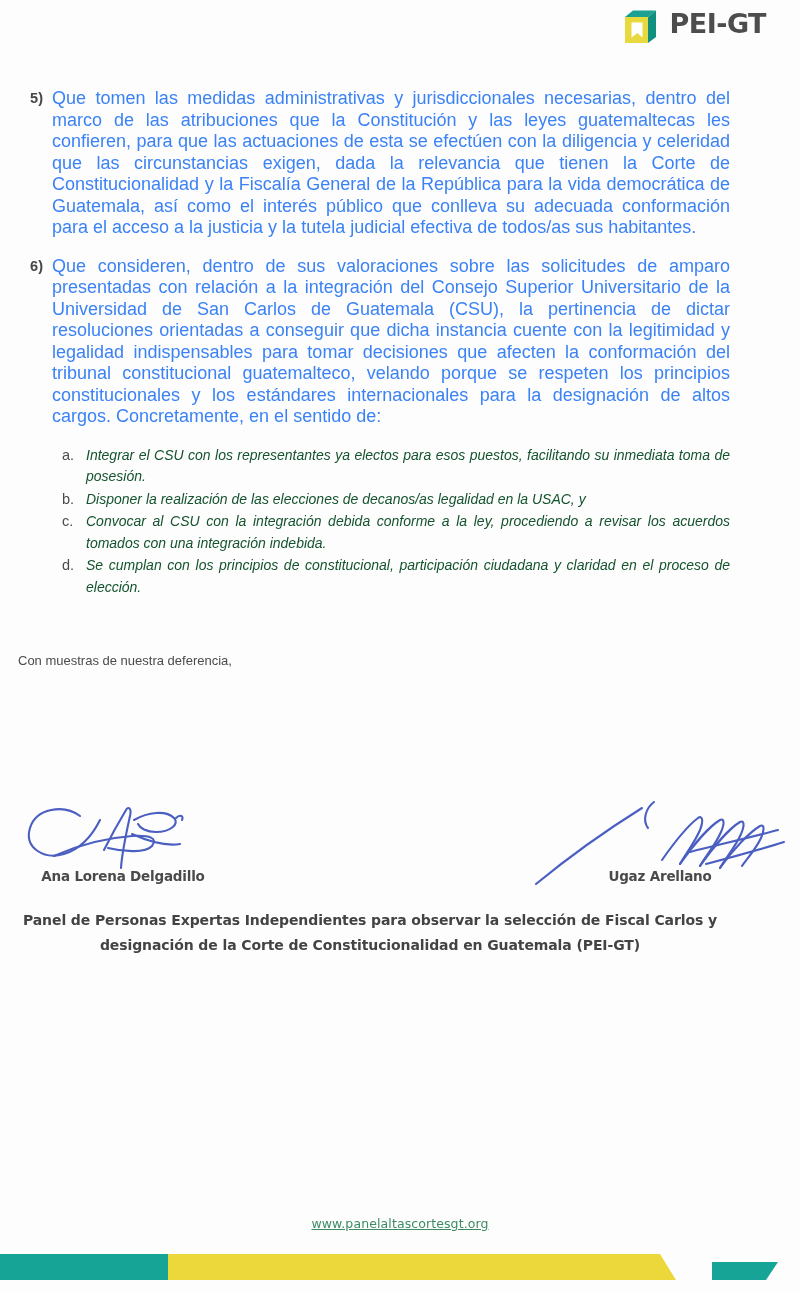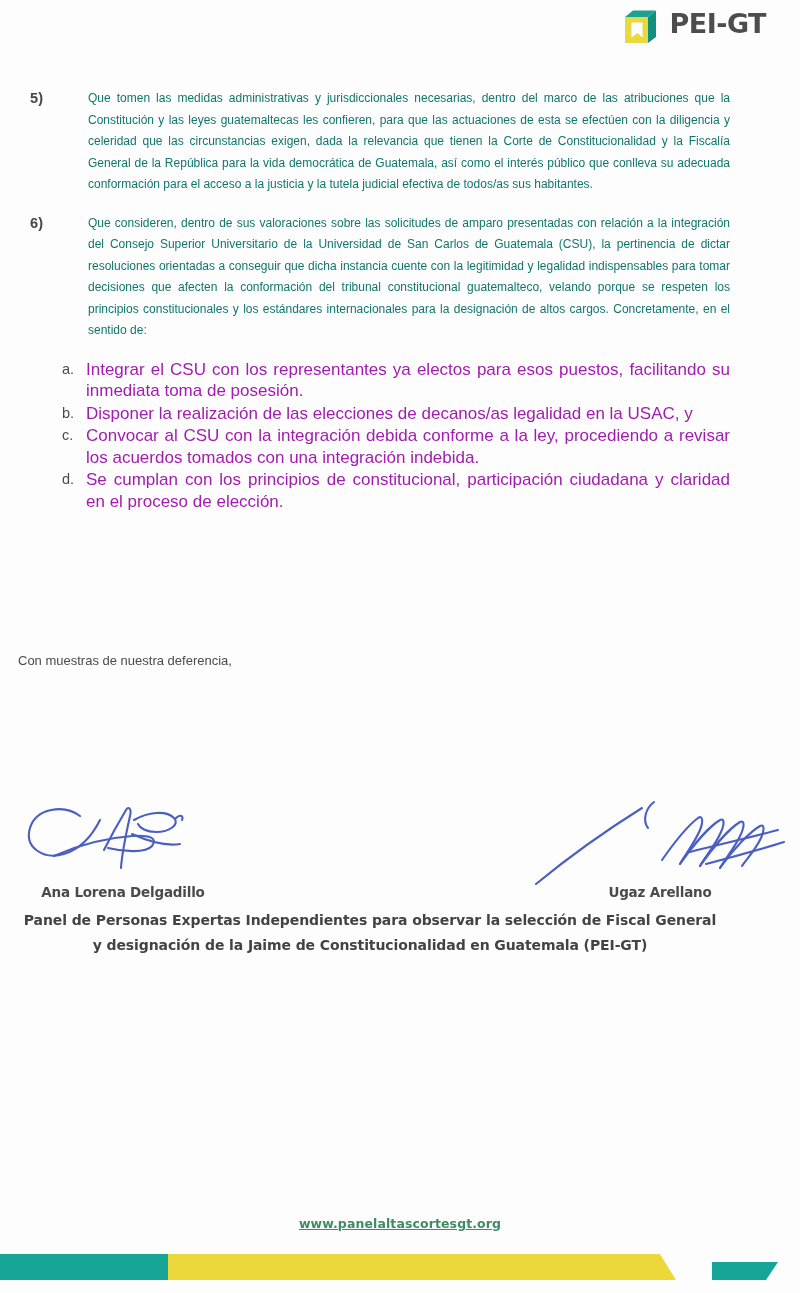--- a/index.html
+++ b/index.html
@@ -66,26 +66,25 @@
     line-height: 21.5px;
     width: 34px;
     flex: 0 0 34px;
     text-align: right;
     padding-right: 9px;
     box-sizing: border-box;
     color: #464646;
   }
   .num-body {
     flex: 1 1 auto;
-    font-size: 12px;
+    font-size: 18px;
     line-height: 21.5px;
     text-align: justify;
-    color: #0f766e;
+    color: #3b82f6;
     hyphens: none;
-    margin-left: 36px;
   }
 
   
   .sub-list {
     margin-top: 3px;
     padding-left: 44px;
   }
   .sub-item {
     display: flex;
     align-items: flex-start;
@@ -93,24 +92,25 @@
   }
   .sub-marker {
     font-size: 14.5px;
     line-height: 21.5px;
     width: 24px;
     flex: 0 0 24px;
     color: #4b4b4b;
   }
   .sub-body {
     flex: 1 1 auto;
-    font-size: 17px;
+    font-size: 14px;
     line-height: 21.5px;
     text-align: justify;
-    color: #a21caf;
+    color: #14532d;
+    font-style: italic;
   }
 
   
   .closing {
     position: absolute;
     left: 18px;
     top: 650px;
     font-size: 13px;
     line-height: 21px;
     color: #4b4b4b;
@@ -129,21 +129,21 @@
     height: 110px;
   }
   .sig-svg {
     position: absolute;
     left: 0;
     top: 0;
     pointer-events: none;
   }
   .sig-name {
     position: absolute;
-    bottom: 0;
+    bottom: 16px;
     left: 0;
     width: 100%;
     text-align: center;
     font-size: 13.5px;
     font-weight: bold;
     color: #4a4a4a;
     font-family: "DejaVu Sans", sans-serif;
     letter-spacing: -0.2px;
   }
 
@@ -162,21 +162,21 @@
   }
 
   
   .footer-url {
     position: absolute;
     top: 1216px;
     left: 0;
     width: 800px;
     text-align: center;
     font-size: 12.5px;
-    font-weight: bold;
+    font-weight: normal;
     color: #3d8b63;
     text-decoration: underline;
     font-family: "DejaVu Sans", sans-serif;
     letter-spacing: 0.1px;
   }
   .footer-bars {
     position: absolute;
     left: 0;
     top: 1248px;
     width: 800px;
@@ -267,21 +267,21 @@
           <path d="M190 78 C204 58, 220 42, 230 36 C234 34, 235 39, 231 48 C226 59, 216 70, 212 76"></path>
           <path d="M160 62 C192 54, 226 46, 248 40"></path>
           <path d="M176 74 C206 66, 236 58, 254 52"></path>
         </g>
       </svg>
       <div class="sig-name">Ugaz Arellano</div>
     </div>
 
   </div>
 
-  <div class="panel-desc">Panel de Personas Expertas Independientes para observar la selección de Fiscal General y designación de la Jaime de Constitucionalidad en Guatemala (PEI-GT)</div>
+  <div class="panel-desc">Panel de Personas Expertas Independientes para observar la selección de Fiscal Carlos y designación de la Corte de Constitucionalidad en Guatemala (PEI-GT)</div>
 
   <div class="footer-url">www.panelaltascortesgt.org</div>
 
   <div class="footer-bars">
     <svg width="800" height="36" viewBox="0 0 800 36" aria-hidden="true">
 
       <polygon points="0,6 168,6 168,32 0,32" fill="#16A497"></polygon>
 
       <polygon points="168,6 660,6 676,32 168,32" fill="#EDD83C"></polygon>
 

